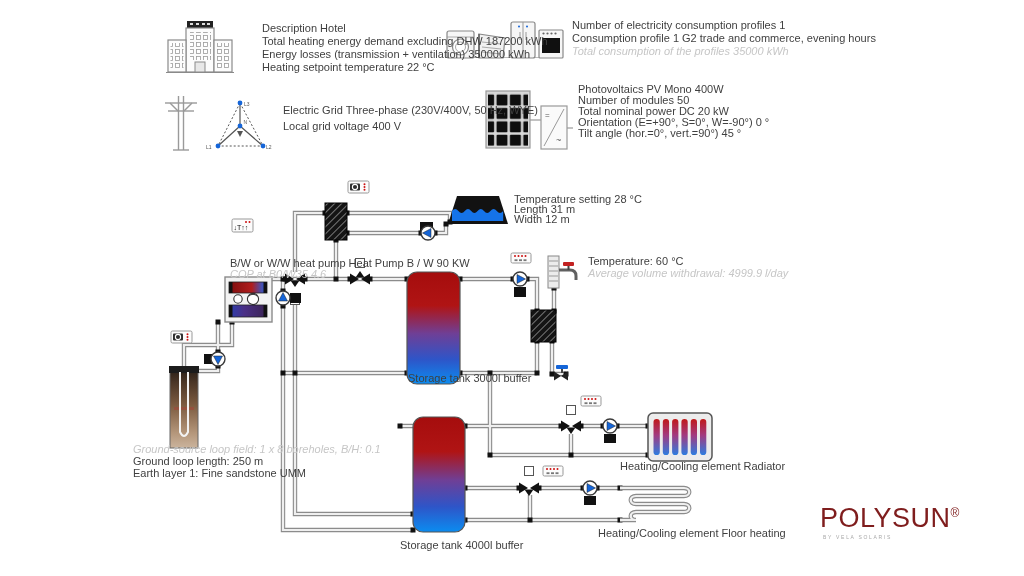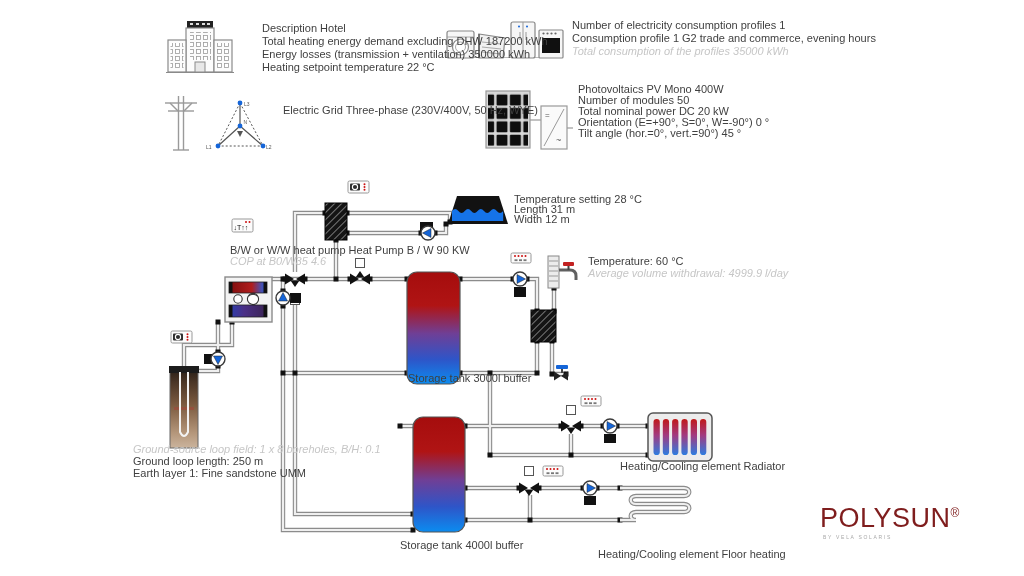--- a/index.html
+++ b/index.html
@@ -375,53 +375,54 @@
 </div>
 
 <div class="lbl" style="left:572px;top:19px">
   <div>Number of electricity consumption profiles 1</div>
   <div>Consumption profile 1 G2 trade and commerce, evening hours</div>
   <div class="muted">Total consumption of the profiles 35000 kWh</div>
 </div>
 
 <div class="lbl lh16" style="left:283px;top:102px">
   <div>Electric Grid Three-phase (230V/400V, 50 Hz, WYE)</div>
+  <div>Local grid voltage 400 V</div>
 </div>
 
 <div class="lbl lh11" style="left:578px;top:84px">
   <div>Photovoltaics PV Mono 400W</div>
   <div>Number of modules 50</div>
   <div>Total nominal power DC 20 kW</div>
   <div>Orientation (E=+90°, S=0°, W=-90°) 0 °</div>
   <div>Tilt angle (hor.=0°, vert.=90°) 45 °</div>
 </div>
 
 <div class="lbl lh10" style="left:514px;top:194px">
   <div>Temperature setting 28 °C</div>
   <div>Length 31 m</div>
   <div>Width 12 m</div>
 </div>
 
-<div class="lbl lh11" style="left:230px;top:245px">
+<div class="lbl lh11" style="left:230px;top:258px">
   <div>B/W or W/W heat pump Heat Pump B / W 90 KW</div>
   <div class="muted">COP at B0/W35 4.6</div>
 </div>
 
 <div class="lbl lh12" style="left:588px;top:255px">
   <div>Temperature: 60 °C</div>
   <div class="muted">Average volume withdrawal: 4999.9 l/day</div>
 </div>
 
 <div class="lbl lh12" style="left:133px;top:443px">
   <div class="muted">Ground-source loop field: 1 x 8 boreholes, B/H: 0.1</div>
   <div>Ground loop length: 250 m</div>
   <div>Earth layer 1: Fine sandstone UMM</div>
 </div>
 
 <div class="lbl" style="left:408px;top:372px">Storage tank 3000l buffer</div>
 <div class="lbl" style="left:400px;top:539px">Storage tank 4000l buffer</div>
 <div class="lbl" style="left:620px;top:460px">Heating/Cooling element Radiator</div>
-<div class="lbl" style="left:598px;top:548px">Heating/Cooling element Floor heating</div>
+<div class="lbl" style="left:598px;top:527px">Heating/Cooling element Floor heating</div>
 
 <div class="logo"><span>POLYSUN</span><sup>®</sup></div>
 <div class="tagline">BY VELA SOLARIS</div>
 
 </div>
 
 </body></html>

